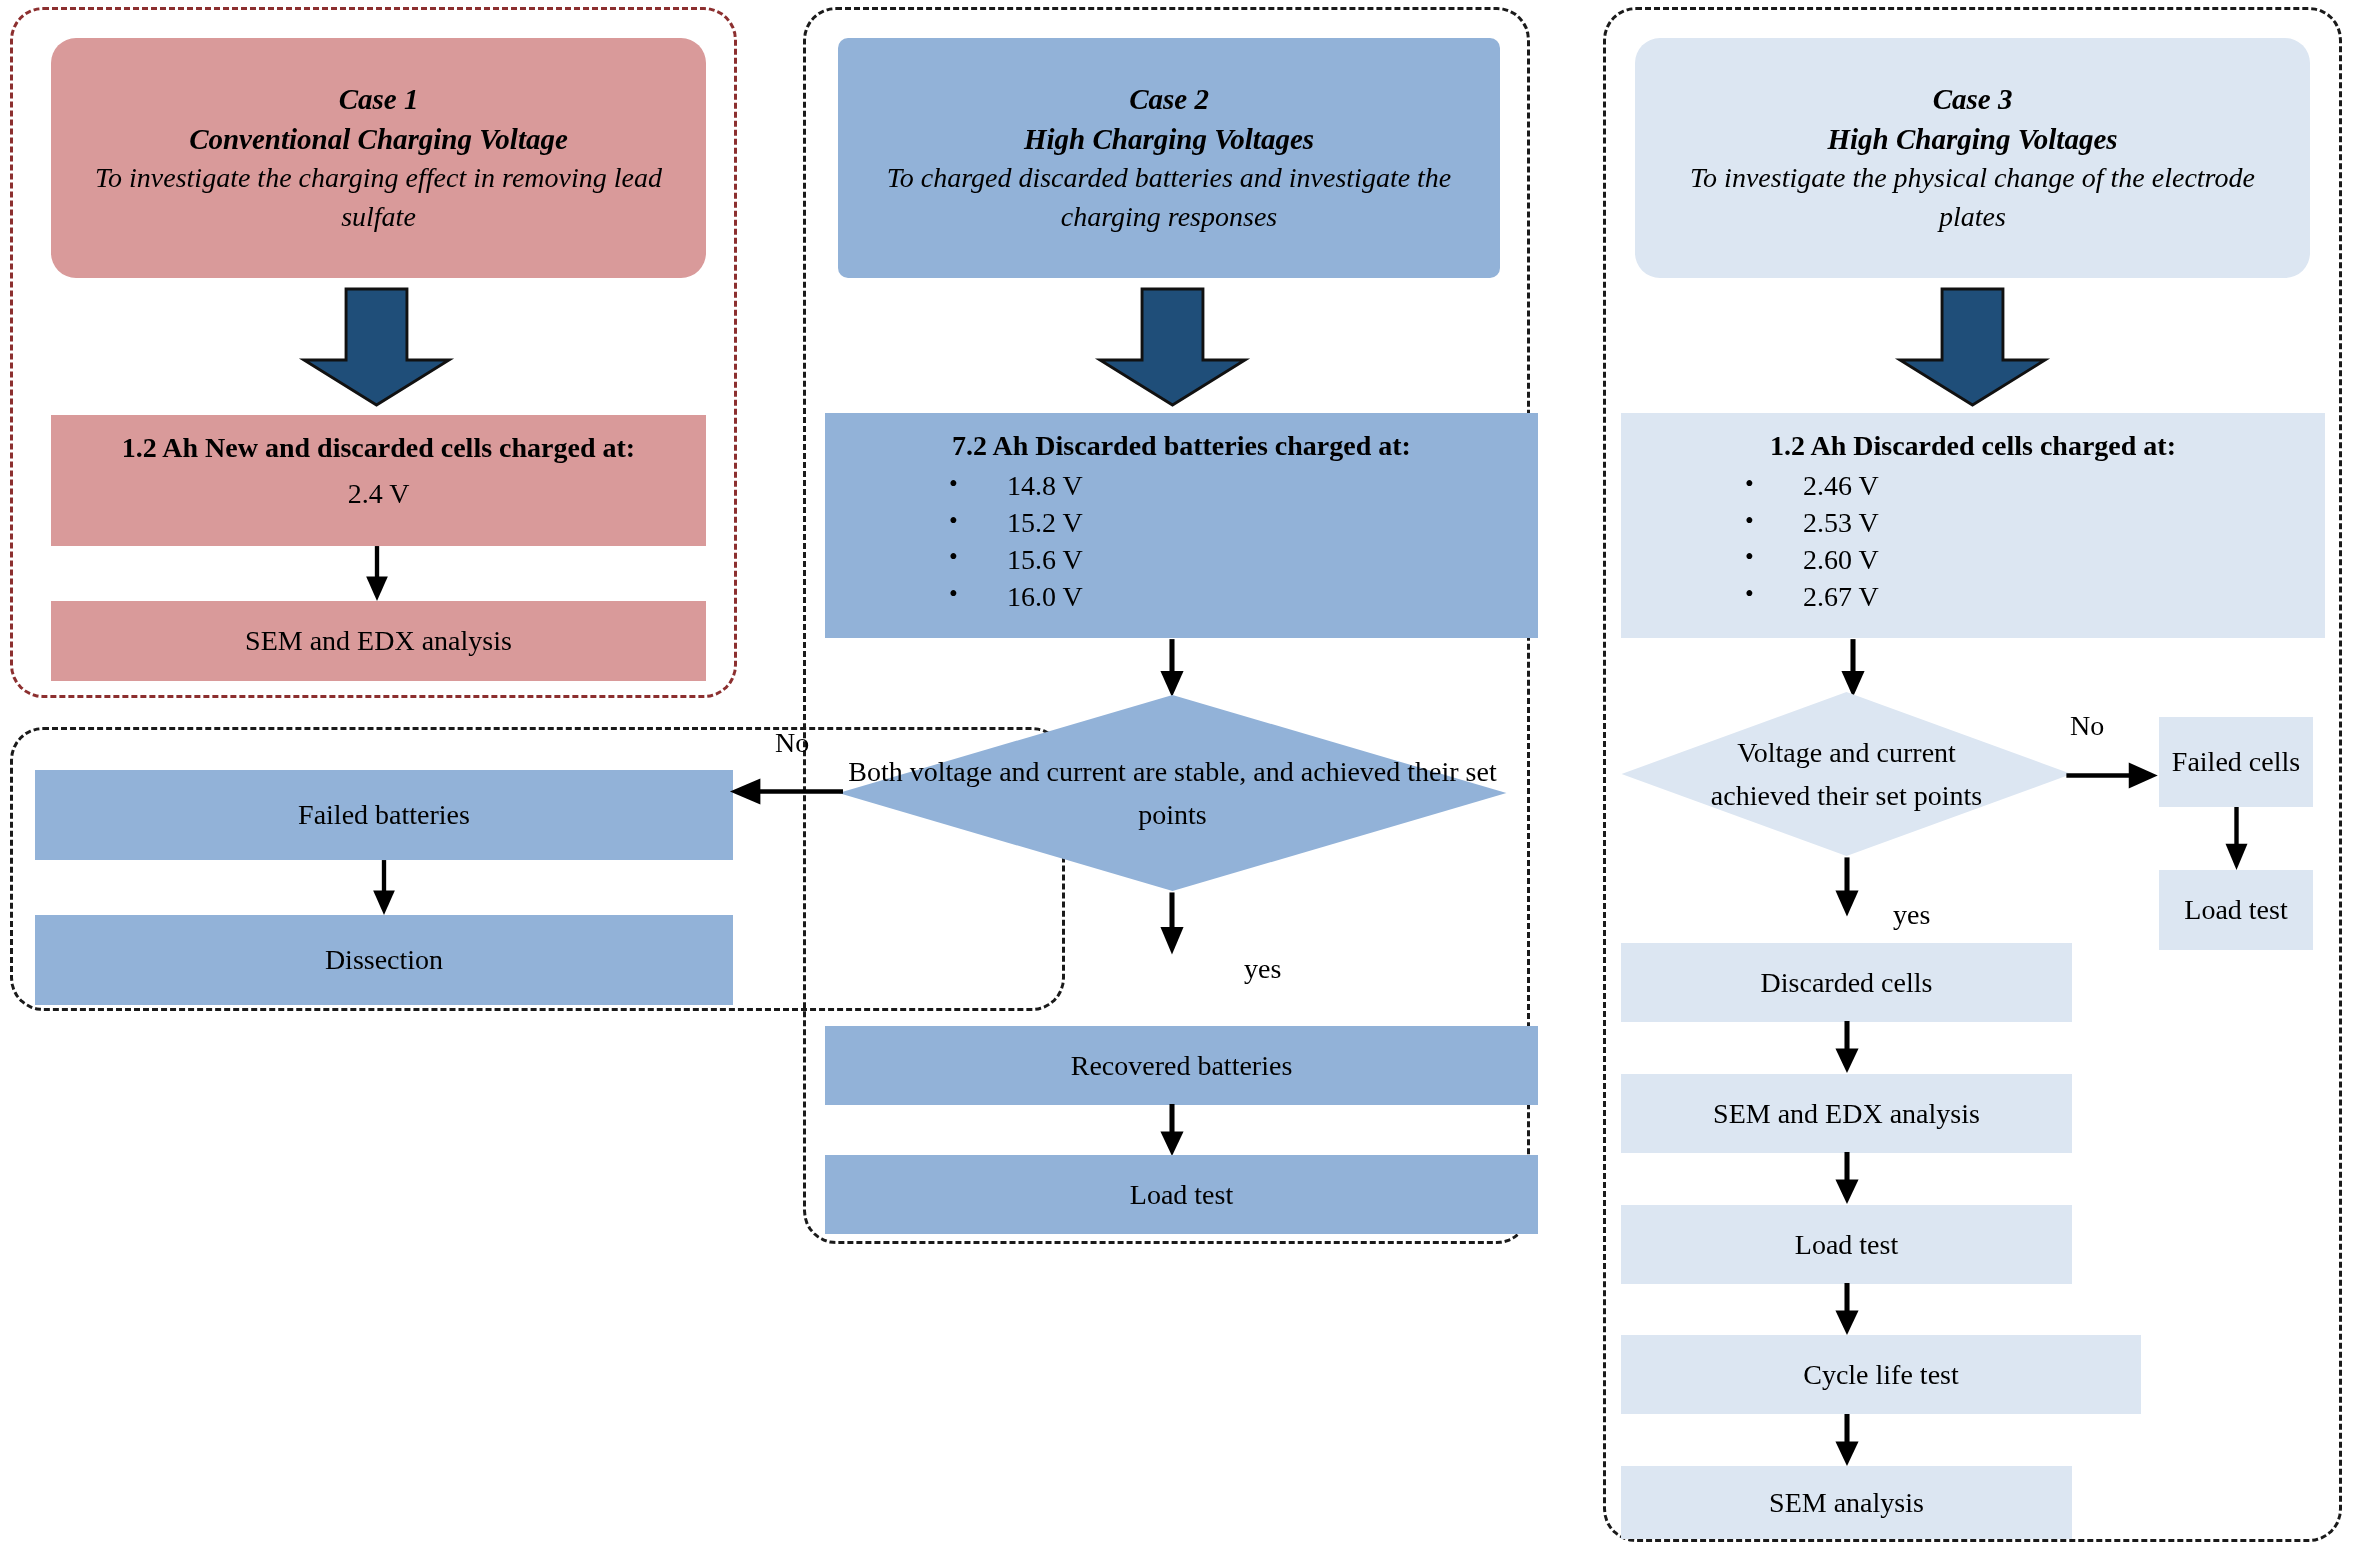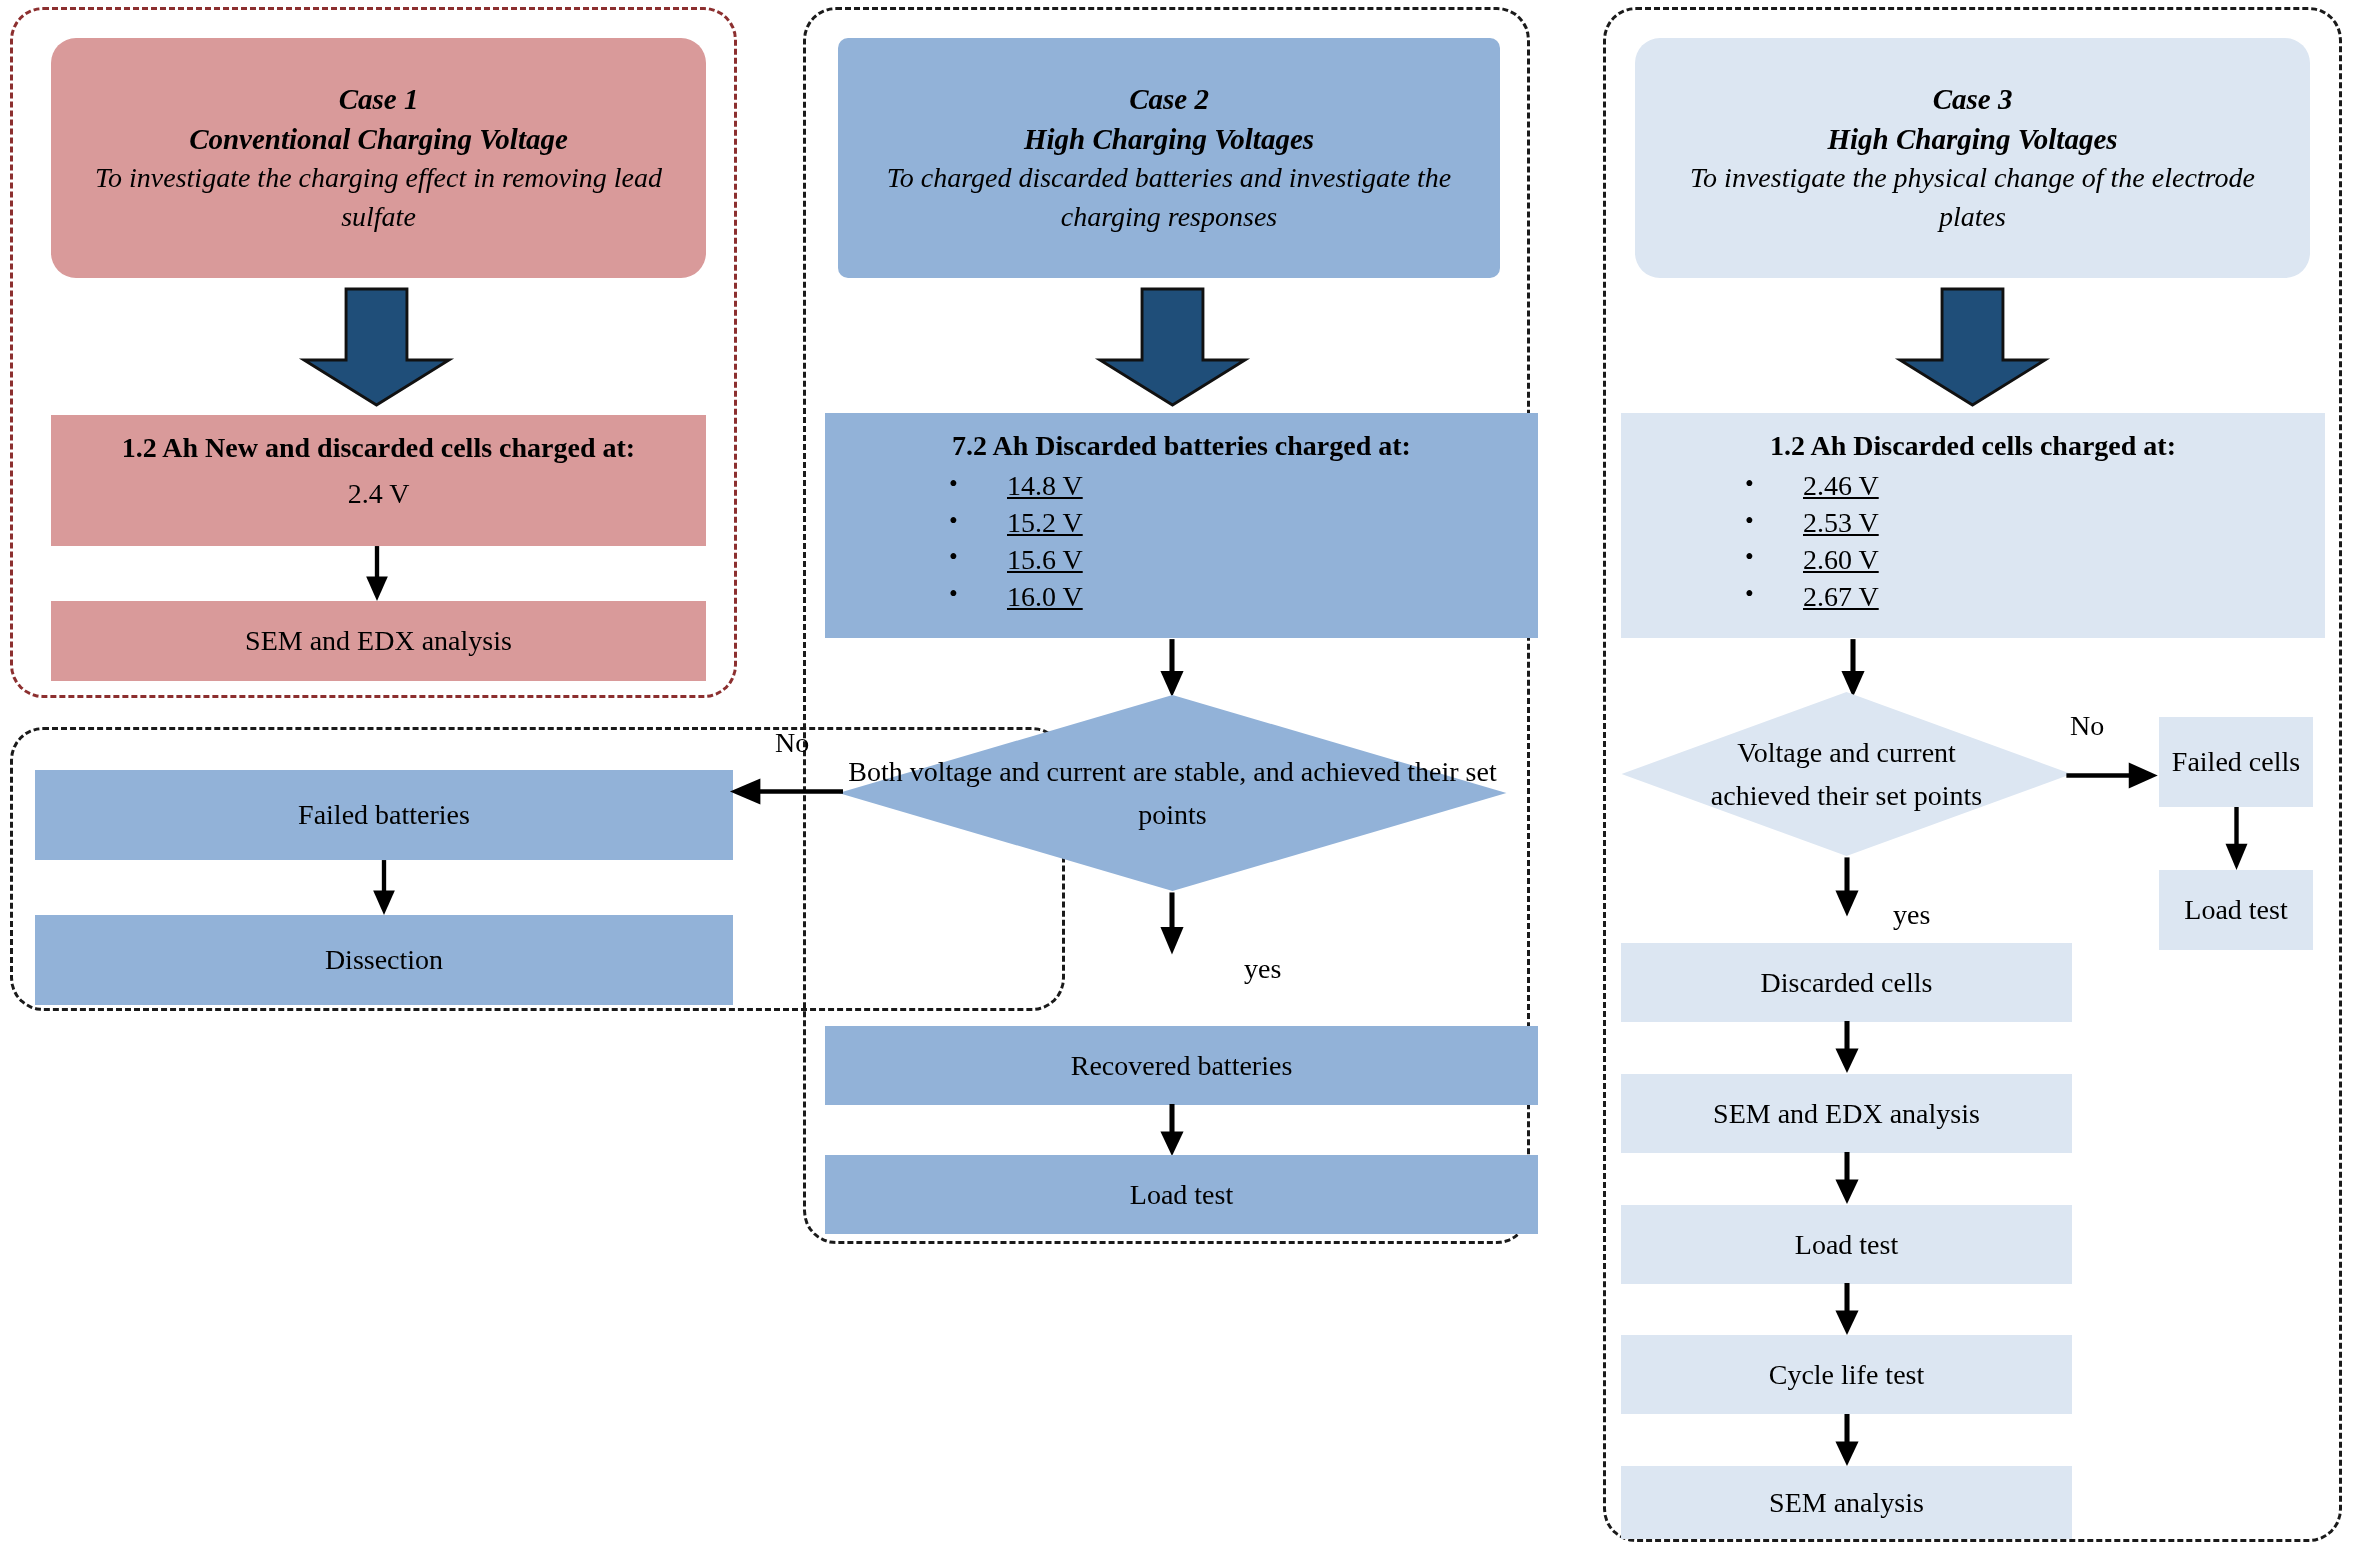--- a/index.html
+++ b/index.html
@@ -19,21 +19,21 @@
   .case-sub{font-weight:bold;font-size:29px;display:block;}
   .case-desc{font-size:28px;display:block;}
 
   
   .box{position:absolute;box-sizing:border-box;display:flex;align-items:center;
        justify-content:center;text-align:center;font-size:28px;line-height:1.4;}
   .box.listbox{display:block;padding-top:13px;}
   .box .bhead{font-weight:bold;font-size:28px;display:block;text-align:center;}
   .box ul{margin:2.9px 0 0 0;padding:0;list-style:none;}
   .box ul li{display:block;text-align:left;font-size:28px;line-height:1.32;
-             padding-left:182px;position:relative;text-decoration:underline;}
+             padding-left:182px;position:relative;}
   .box ul li::before{content:"\2022";position:absolute;left:124px;top:-1.5px;font-size:25px;}
 
   
   .diamond{position:absolute;}
   .diamond .shape{position:absolute;inset:0;}
   .diamond .txt{position:absolute;inset:0;display:flex;align-items:center;
                 justify-content:center;text-align:center;font-size:28px;line-height:1.55;}
 
   
   .bigarrow{position:absolute;}
@@ -268,21 +268,21 @@
     <span>Load test</span>
   </div>
 
   <div class="conn" style="left:1834px;top:1283px;width:26px;height:52px;">
     <svg width="26" height="52" viewBox="0 0 36 72">
       <line x1="18" y1="0" x2="18" y2="44" stroke="#000" stroke-width="7"></line>
       <polygon points="2,38 34,38 18,72" fill="#000"></polygon>
     </svg>
   </div>
 
-  <div class="box" style="left:1621px;top:1335px;width:451px;height:79px;background:#dce6f2;">
+  <div class="box" style="left:1621px;top:1335px;width:520px;height:79px;background:#dce6f2;">
     <span>Cycle life test</span>
   </div>
 
   <div class="conn" style="left:1834px;top:1414px;width:26px;height:52px;">
     <svg width="26" height="52" viewBox="0 0 36 72">
       <line x1="18" y1="0" x2="18" y2="44" stroke="#000" stroke-width="7"></line>
       <polygon points="2,38 34,38 18,72" fill="#000"></polygon>
     </svg>
   </div>
 

